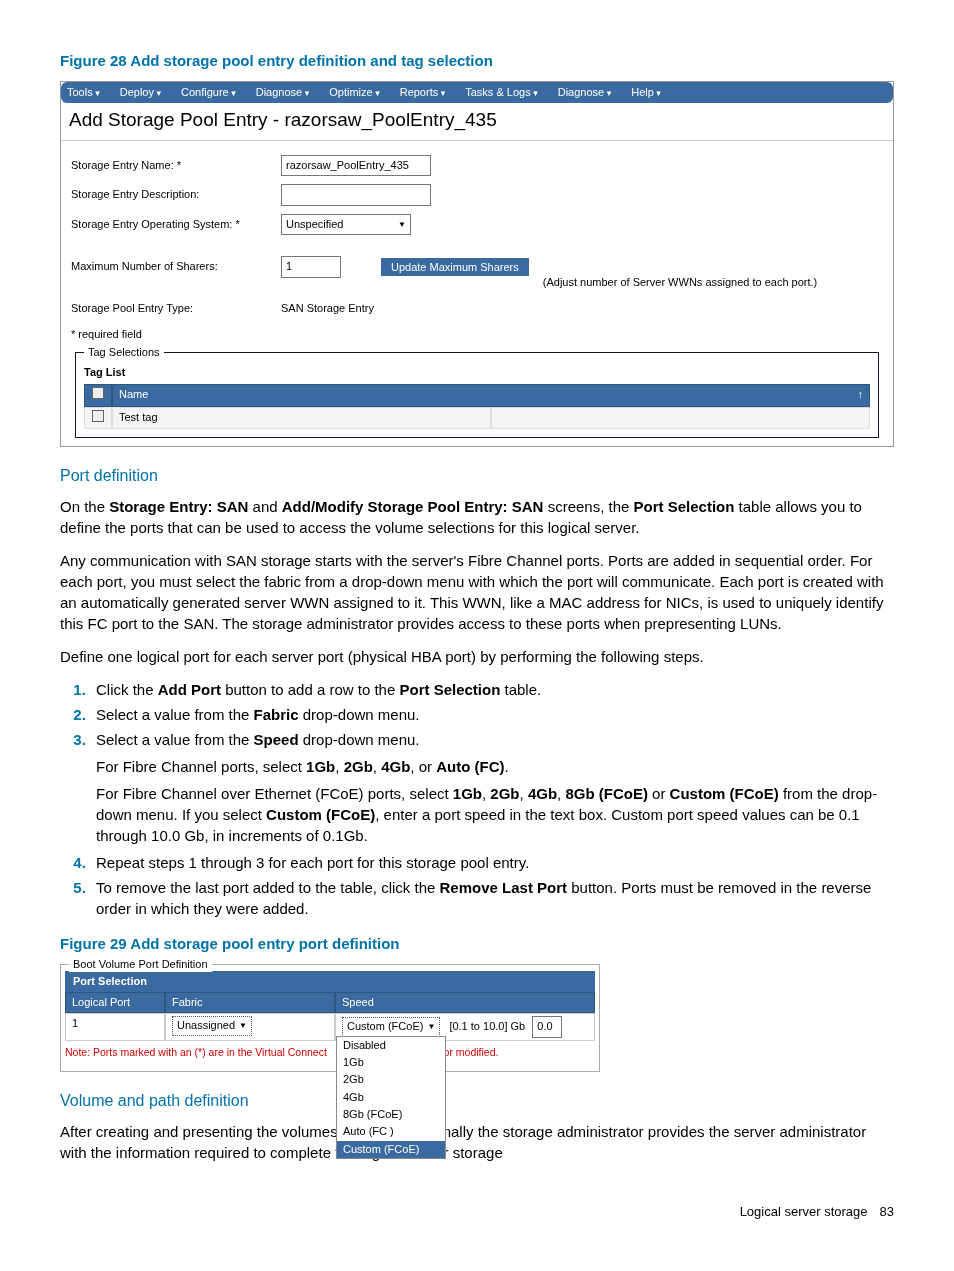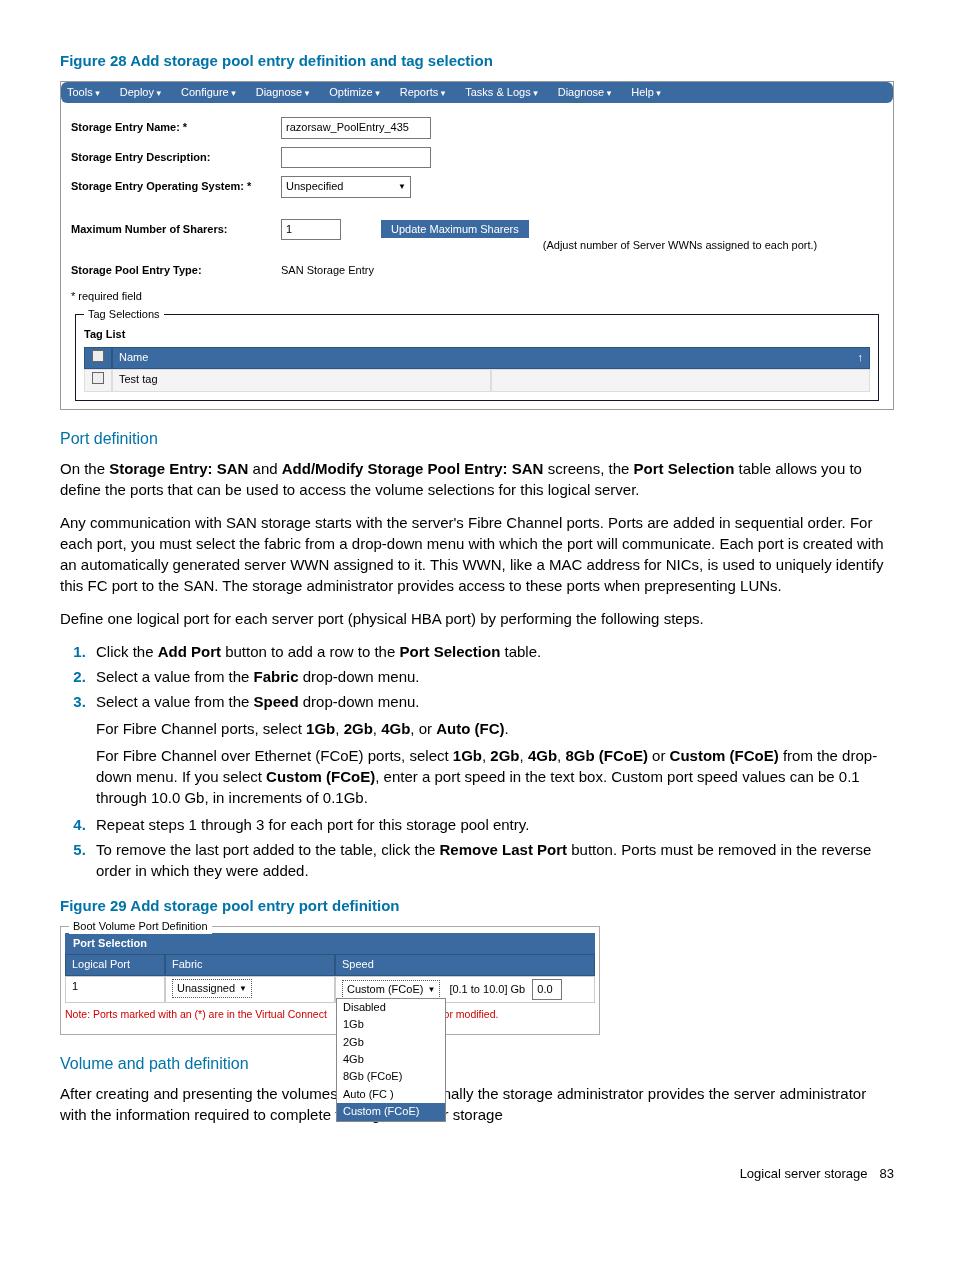--- a/index.html
+++ b/index.html
@@ -42,21 +42,21 @@
   }
   .menubar span { cursor: pointer; }
   .menubar .drop::after { content: " \25BE"; font-size: 9px; }
   .big-title {
     font-size: 19px;
     padding: 4px 8px 6px;
     border-bottom: 1px solid #ccc;
   }
   .formarea { padding: 14px 10px 8px; }
   .row { display: flex; align-items: center; margin-bottom: 8px; min-height: 20px; }
-  .lab { width: 210px; font-weight: bold; }
+  .lab { width: 210px; font-weight: normal; }
   .inputbox { border: 1px solid #777; padding: 2px 4px; min-width: 150px; display:inline-block; font-size:11px; }
   .selectbox { border: 1px solid #777; padding: 2px 4px; width: 130px; display:flex; justify-content:space-between; align-items:center; }
   .btn-upd { background: #3b6aa0; color: #fff; padding: 3px 10px; border: none; margin-left: 40px; font-size:11px; }
   .adj { margin-left: 14px; font-size:11px;margin-top:32px; }
   .req { font-size: 11px; margin-top:4px; }
   .fset { border: 1px solid #0f172a; margin: 10px 4px 0; padding: 8px; position: relative; }
   .fset-leg { position: absolute; top: -8px; left: 8px; background:#fff; padding: 0 4px; font-size:11px; }
   .taglist-title { font-weight: bold; margin: 4px 0; }
   .tag-header { background:#3b6aa0; color:#fff; display:flex; }
   .th-cell { border:1px solid #2c5580; padding:2px 6px; }
@@ -103,20 +103,21 @@
     <span class="drop">Tools</span>
     <span class="drop">Deploy</span>
     <span class="drop">Configure</span>
     <span class="drop">Diagnose</span>
     <span class="drop">Optimize</span>
     <span class="drop">Reports</span>
     <span class="drop">Tasks &amp; Logs</span>
     <span class="drop">Diagnose</span>
     <span class="drop">Help</span>
   </div>
+  <div class="big-title">Add Storage Pool Entry - razorsaw_PoolEntry_435</div>
   <div class="formarea">
     <div class="row">
       <div class="lab">Storage Entry Name: *</div>
       <span class="inputbox">razorsaw_PoolEntry_435</span>
     </div>
     <div class="row">
       <div class="lab">Storage Entry Description:</div>
       <span class="inputbox" style="min-width:150px;">&nbsp;</span>
     </div>
     <div class="row">

